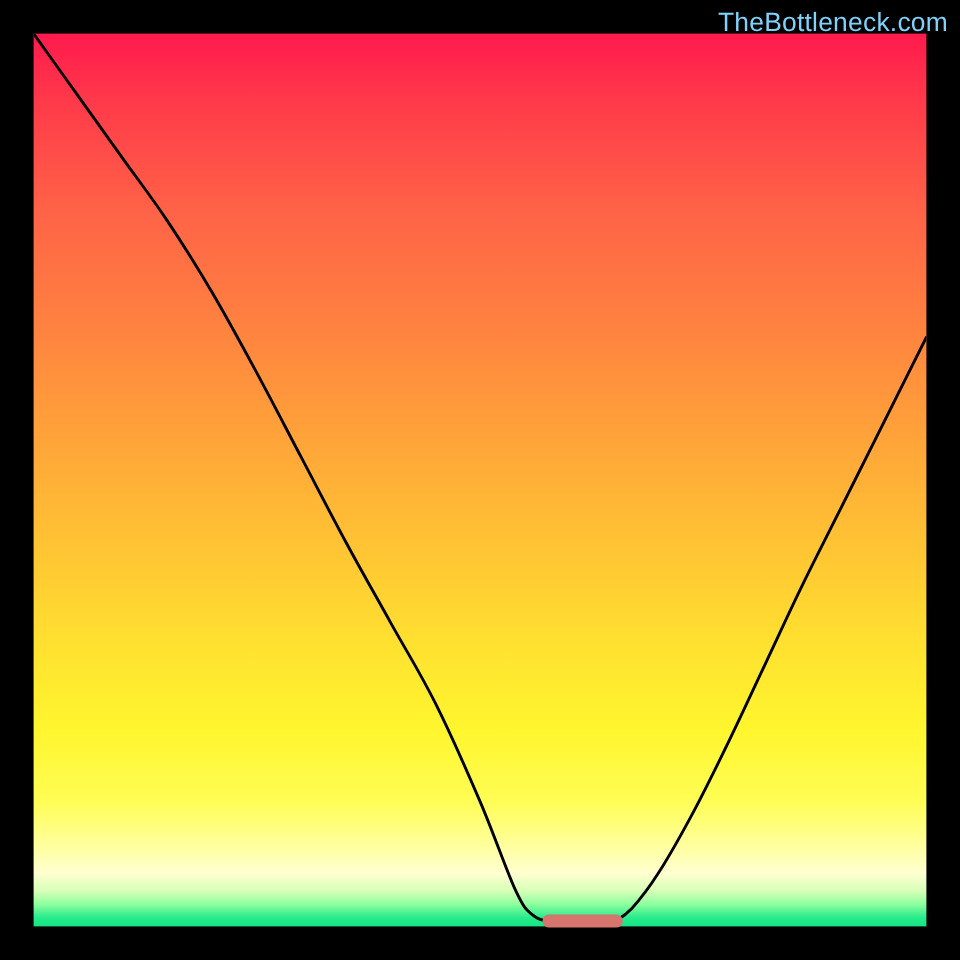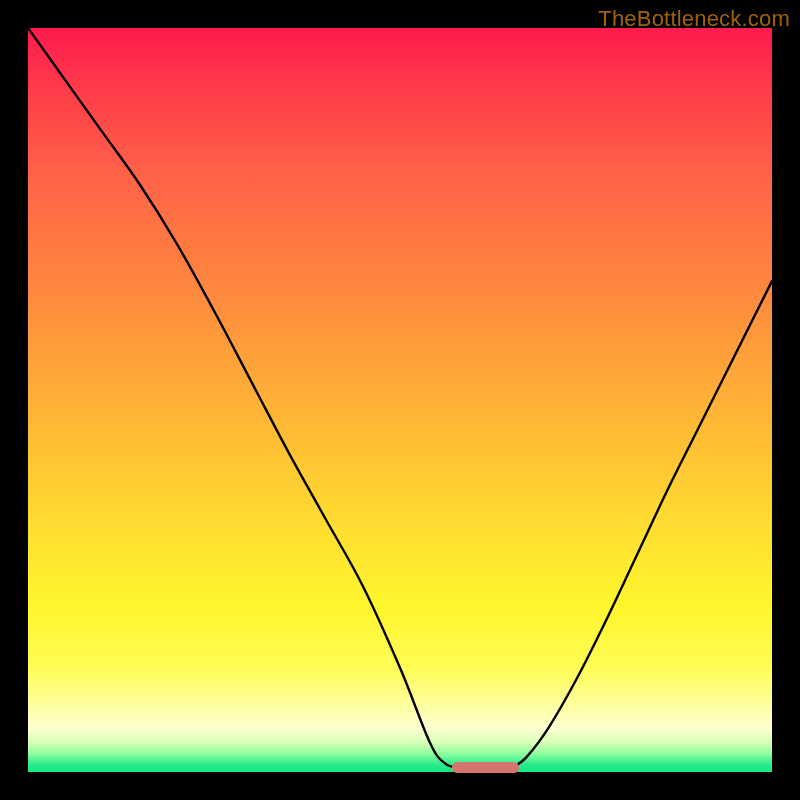--- a/index.html
+++ b/index.html
@@ -40,21 +40,21 @@
       #d8ffb8 96%,
       #8fff9f 97.5%,
       #28eb8c 99%,
       #14e584 100%
     );
   }
   .watermark {
     position: absolute;
     top: 6px;
     right: 10px;
-    color: #a16207;
+    color: #7dd3fc;
     font-size: 22px;
     font-weight: 500;
     letter-spacing: 0.2px;
     user-select: none;
   }
   svg.curves {
     position: absolute;
     left: 0;
     top: 0;
     width: 744px;

